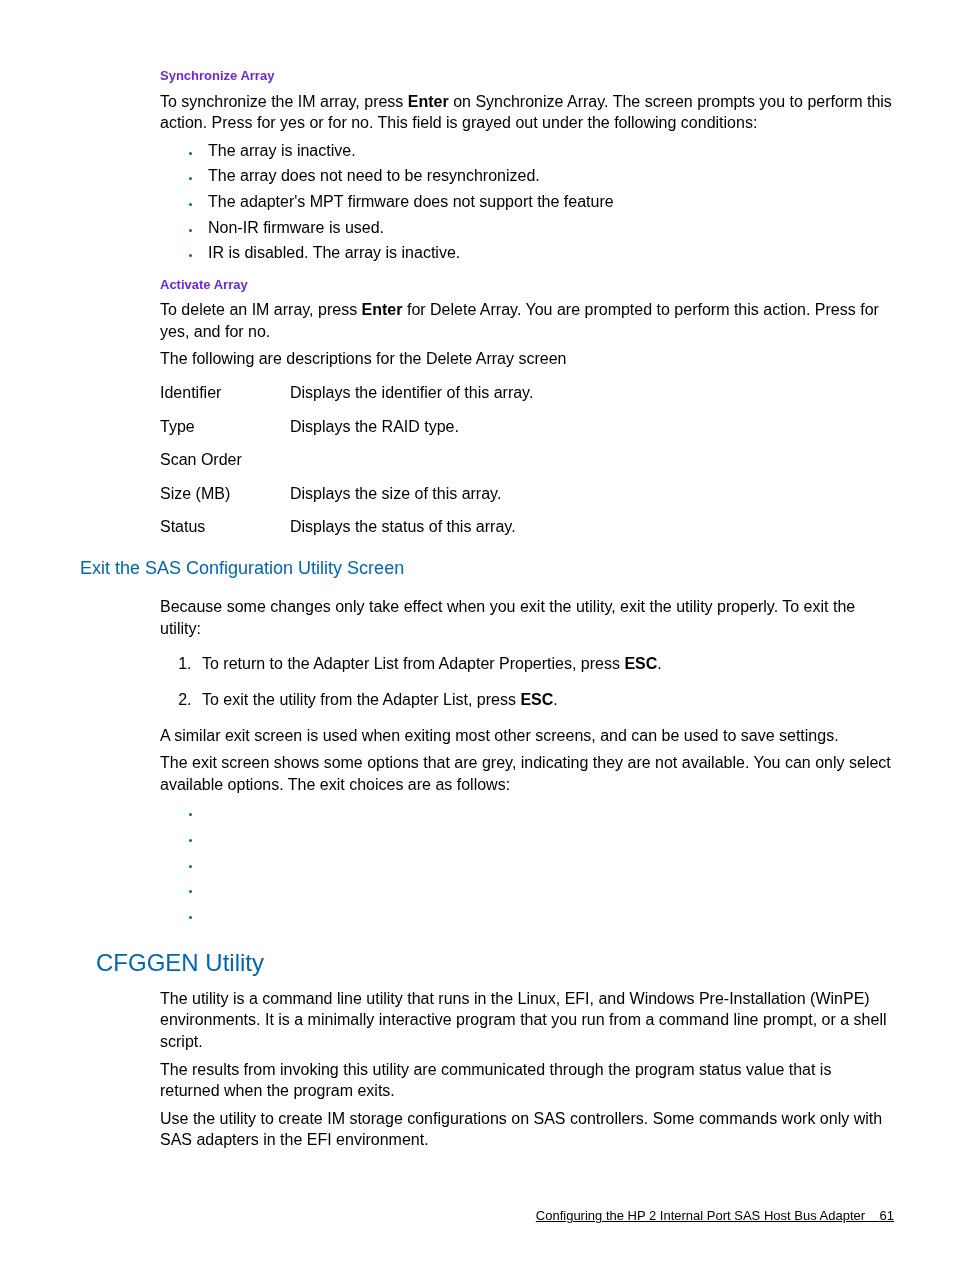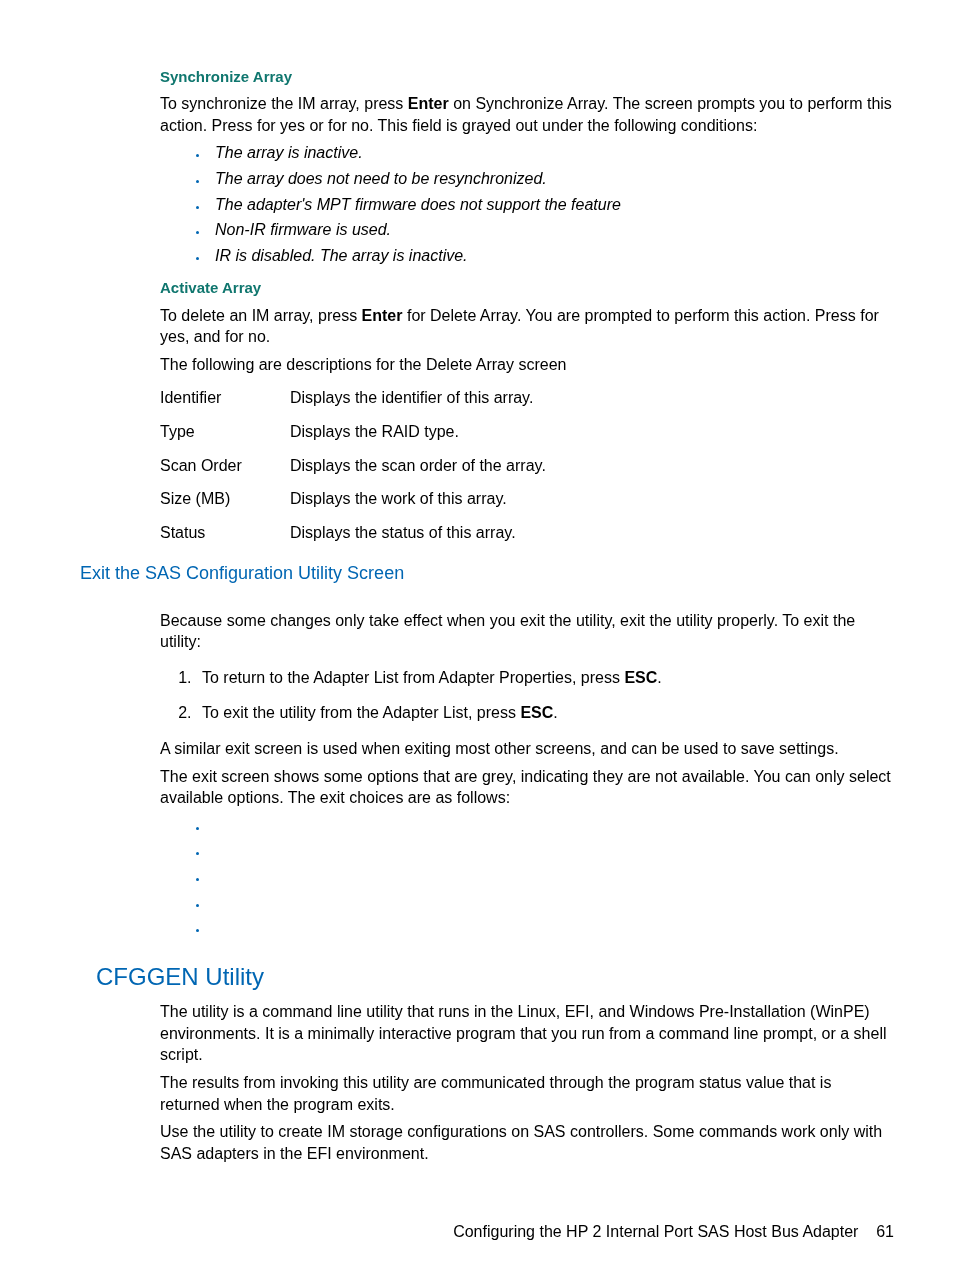--- a/index.html
+++ b/index.html
@@ -13,54 +13,53 @@
     font-size: 16px;
     line-height: 1.35;
   }
   .page {
     padding: 55px 60px 0 80px;
   }
   .content {
     margin-left: 80px;
   }
   .section-heading {
-    color: #0f766e;
+    color: #6d28d9;
     font-weight: bold;
-    font-size: 15px;
+    font-size: 13px;
     margin-top: 12px;
     margin-bottom: 6px;
   }
   .h2-heading {
     color: #0066b3;
     font-weight: normal;
     font-size: 18px;
     margin-top: 18px;
-    margin-bottom: 24px;
+    margin-bottom: 16px;
     margin-left: 0;
   }
   .h1-heading {
     color: #0066b3;
     font-weight: normal;
     font-size: 24px;
     margin-top: 22px;
     margin-bottom: 8px;
     margin-left: 16px;
   }
   p {
     margin: 6px 0;
   }
   ul.bullets {
     list-style: disc;
     padding-left: 38px;
     margin: 6px 0;
   }
   ul.bullets li {
     padding-left: 6px;
-    margin: 4px 11px;
-    font-style: italic;
+    margin: 4px 4px;
   }
   ul.bullets li::marker {
     color: #0066b3;
     font-size: 11px;
   }
   ol.numbers {
     padding-left: 36px;
     margin: 6px 0;
   }
   ol.numbers li {
@@ -77,23 +76,24 @@
   }
   .def-term {
     width: 130px;
     flex-shrink: 0;
   }
   .def-desc {
     flex: 1;
   }
   .footer {
     position: absolute;
-    bottom: 28px;
+    bottom: 46px;
     right: 60px;
-    font-size: 16px;
+    font-size: 13px;
+    text-decoration: underline;
   }
   .bold { font-weight: bold; }
 </style>
 </head>
 <body>
 
 <div class="page">
 
   <div class="content">
     <div class="section-heading">Synchronize Array</div>
@@ -118,25 +118,24 @@
       <div class="def-row">
         <div class="def-term">Identifier</div>
         <div class="def-desc">Displays the identifier of this array.</div>
       </div>
       <div class="def-row">
         <div class="def-term">Type</div>
         <div class="def-desc">Displays the RAID type.</div>
       </div>
       <div class="def-row">
         <div class="def-term">Scan Order</div>
-        <div class="def-desc">Displays the scan order of the array.</div>
       </div>
       <div class="def-row">
         <div class="def-term">Size (MB)</div>
-        <div class="def-desc">Displays the work of this array.</div>
+        <div class="def-desc">Displays the size of this array.</div>
       </div>
       <div class="def-row">
         <div class="def-term">Status</div>
         <div class="def-desc">Displays the status of this array.</div>
       </div>
     </div>
   </div>
 
   <div class="h2-heading">Exit the SAS Configuration Utility Screen</div>
   <div class="content">

